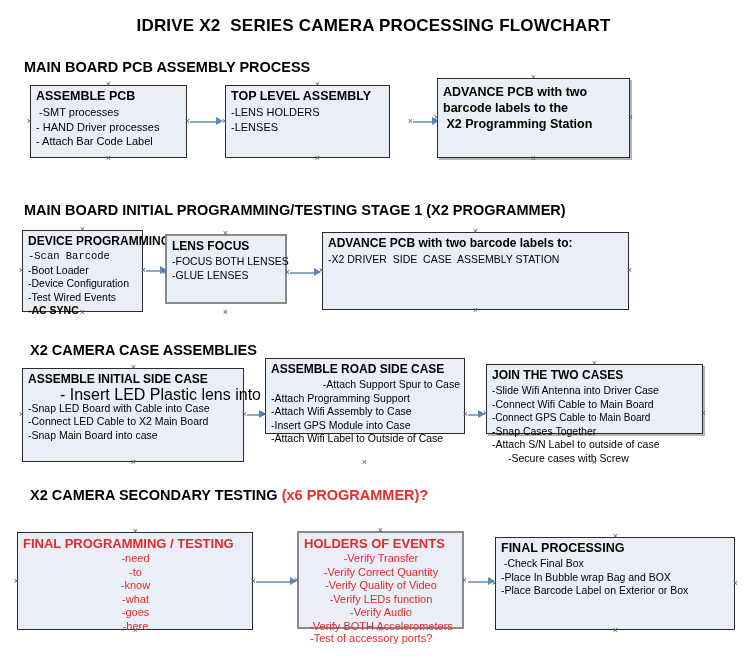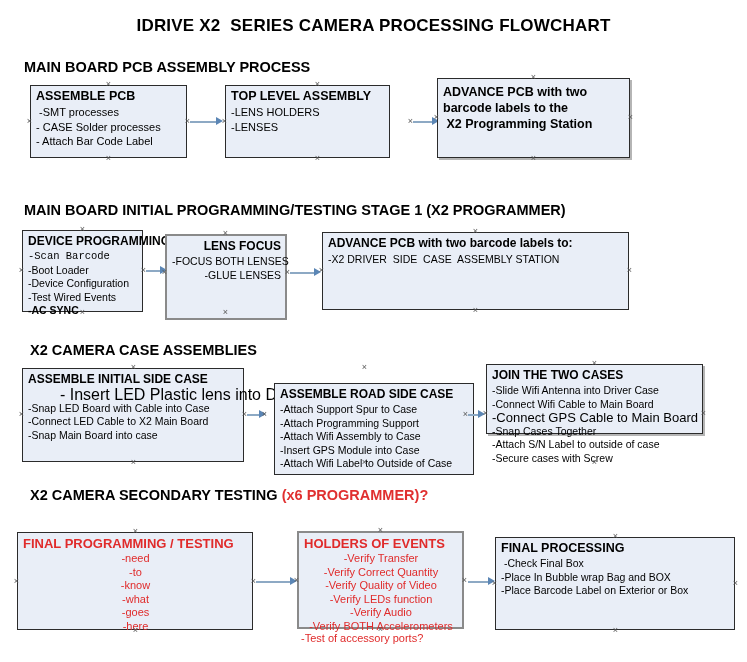--- a/index.html
+++ b/index.html
@@ -70,21 +70,21 @@
     line-height: 14.5px;
     white-space: pre;
   }
   .box.compact .box-line { line-height: 13.5px; }
 
   .box.red .box-title { color: #e02b2b; }
   .box.red .box-line  { color: #e02b2b; text-align: center; }
 
   .box-line.overflow {
     position: absolute;
-    left: 2px;
+    left: 11px;
     white-space: pre;
   }
 
   
   .conn {
     position: absolute;
     height: 2px;
     background: #8da9c4;
   }
   .arrowhead {
@@ -112,21 +112,21 @@
 
 <div id="canvas">
 
   <div class="doc-title">IDRIVE X2  SERIES CAMERA PROCESSING FLOWCHART</div>
 
   <div class="section-title" style="left:24px; top:59px;">MAIN BOARD PCB ASSEMBLY PROCESS</div>
 
   <div class="box" style="left:30px; top:85px; width:157px; height:73px;">
     <div class="box-title">ASSEMBLE PCB</div>
     <div class="box-line"> -SMT processes</div>
-    <div class="box-line">- CASE Solder processes</div>
+    <div class="box-line">- HAND Driver processes</div>
     <div class="box-line">- Attach Bar Code Label</div>
   </div>
   <div class="handle" style="left:26px; top:118px;"></div>
   <div class="handle" style="left:184px; top:118px;"></div>
   <div class="handle" style="left:105px; top:81px;"></div>
   <div class="handle" style="left:105px; top:155px;"></div>
 
   <div class="conn" style="left:190px; top:121px; width:28px;"></div>
   <div class="arrowhead" style="left:216px; top:117px;"></div>
 
@@ -164,21 +164,21 @@
     <div class="box-line" style="font-size:10.5px;font-weight:bold;">-AC SYNC</div>
   </div>
   <div class="handle" style="left:18px; top:267px;"></div>
   <div class="handle" style="left:140px; top:267px;"></div>
   <div class="handle" style="left:79px; top:226px;"></div>
   <div class="handle" style="left:79px; top:309px;"></div>
 
   <div class="conn" style="left:146px; top:270px; width:16px;"></div>
   <div class="arrowhead" style="left:160px; top:266px;"></div>
 
-  <div class="box grey-frame compact" style="left:165px; top:234px; width:122px; height:86px;text-align:right;">
+  <div class="box grey-frame compact" style="left:165px; top:234px; width:122px; height:70px;">
     <div class="box-title" style="font-size:12px;">LENS FOCUS</div>
     <div class="box-line" style="font-size:10.5px;">-FOCUS BOTH LENSES</div>
     <div class="box-line" style="font-size:10.5px;">-GLUE LENSES</div>
   </div>
   <div class="handle" style="left:161px; top:269px;"></div>
   <div class="handle" style="left:284px; top:269px;"></div>
   <div class="handle" style="left:222px; top:230px;"></div>
   <div class="handle" style="left:222px; top:309px;"></div>
 
   <div class="conn" style="left:290px; top:272px; width:26px;"></div>
@@ -203,44 +203,44 @@
     <div class="box-line" style="font-size:10.5px;">-Snap Main Board into case</div>
   </div>
   <div class="handle" style="left:18px; top:411px;"></div>
   <div class="handle" style="left:241px; top:411px;"></div>
   <div class="handle" style="left:130px; top:364px;"></div>
   <div class="handle" style="left:130px; top:459px;"></div>
 
   <div class="conn" style="left:247px; top:414px; width:14px;"></div>
   <div class="arrowhead" style="left:259px; top:410px;"></div>
 
-  <div class="box compact" style="left:265px; top:383px; width:200px; height:92px;margin-left:9px;">
+  <div class="box compact" style="left:265px; top:358px; width:200px; height:76px;">
     <div class="box-title" style="font-size:12px;">ASSEMBLE ROAD SIDE CASE</div>
-    <div class="box-line" style="font-size:10.5px;">-Attach Support Spur to Case</div>
+    <div class="box-line" style="font-size:10.5px;text-align:right;">-Attach Support Spur to Case</div>
     <div class="box-line" style="font-size:10.5px;">-Attach Programming Support</div>
     <div class="box-line" style="font-size:10.5px;">-Attach Wifi Assembly to Case</div>
     <div class="box-line" style="font-size:10.5px;">-Insert GPS Module into Case</div>
     <div class="box-line" style="font-size:10.5px;">-Attach Wifi Label to Outside of Case</div>
   </div>
   <div class="handle" style="left:261px; top:411px;"></div>
   <div class="handle" style="left:462px; top:411px;"></div>
   <div class="handle" style="left:361px; top:364px;"></div>
   <div class="handle" style="left:361px; top:459px;"></div>
 
   <div class="conn" style="left:468px; top:414px; width:12px;"></div>
   <div class="arrowhead" style="left:478px; top:410px;"></div>
 
   <div class="box compact shadowed" style="left:486px; top:364px; width:217px; height:70px;">
     <div class="box-title" style="font-size:12px;">JOIN THE TWO CASES</div>
     <div class="box-line" style="font-size:10.5px;">-Slide Wifi Antenna into Driver Case</div>
     <div class="box-line" style="font-size:10.5px;">-Connect Wifi Cable to Main Board</div>
-    <div class="box-line" style="font-size:13px;">-Connect GPS Cable to Main Board</div>
+    <div class="box-line" style="font-size:10px;">-Connect GPS Cable to Main Board</div>
     <div class="box-line" style="font-size:10.5px;">-Snap Cases Together</div>
     <div class="box-line" style="font-size:10.5px;">-Attach S/N Label to outside of case</div>
-    <div class="box-line" style="font-size:10.5px;">-Secure cases with Screw</div>
+    <div class="box-line" style="font-size:10.5px;margin-left:16px;">-Secure cases with Screw</div>
   </div>
   <div class="handle" style="left:482px; top:410px;"></div>
   <div class="handle" style="left:700px; top:410px;"></div>
   <div class="handle" style="left:591px; top:360px;"></div>
   <div class="handle" style="left:591px; top:459px;"></div>
 
   <div class="section-title" style="left:30px; top:487px;"><span>X2 CAMERA SECONDARY TESTING </span><span class="accent">(x6 PROGRAMMER)?</span></div>
 
   <div class="box red compact" style="left:17px; top:532px; width:236px; height:98px;">
     <div class="box-title" style="font-size:13px;">FINAL PROGRAMMING / TESTING</div>

